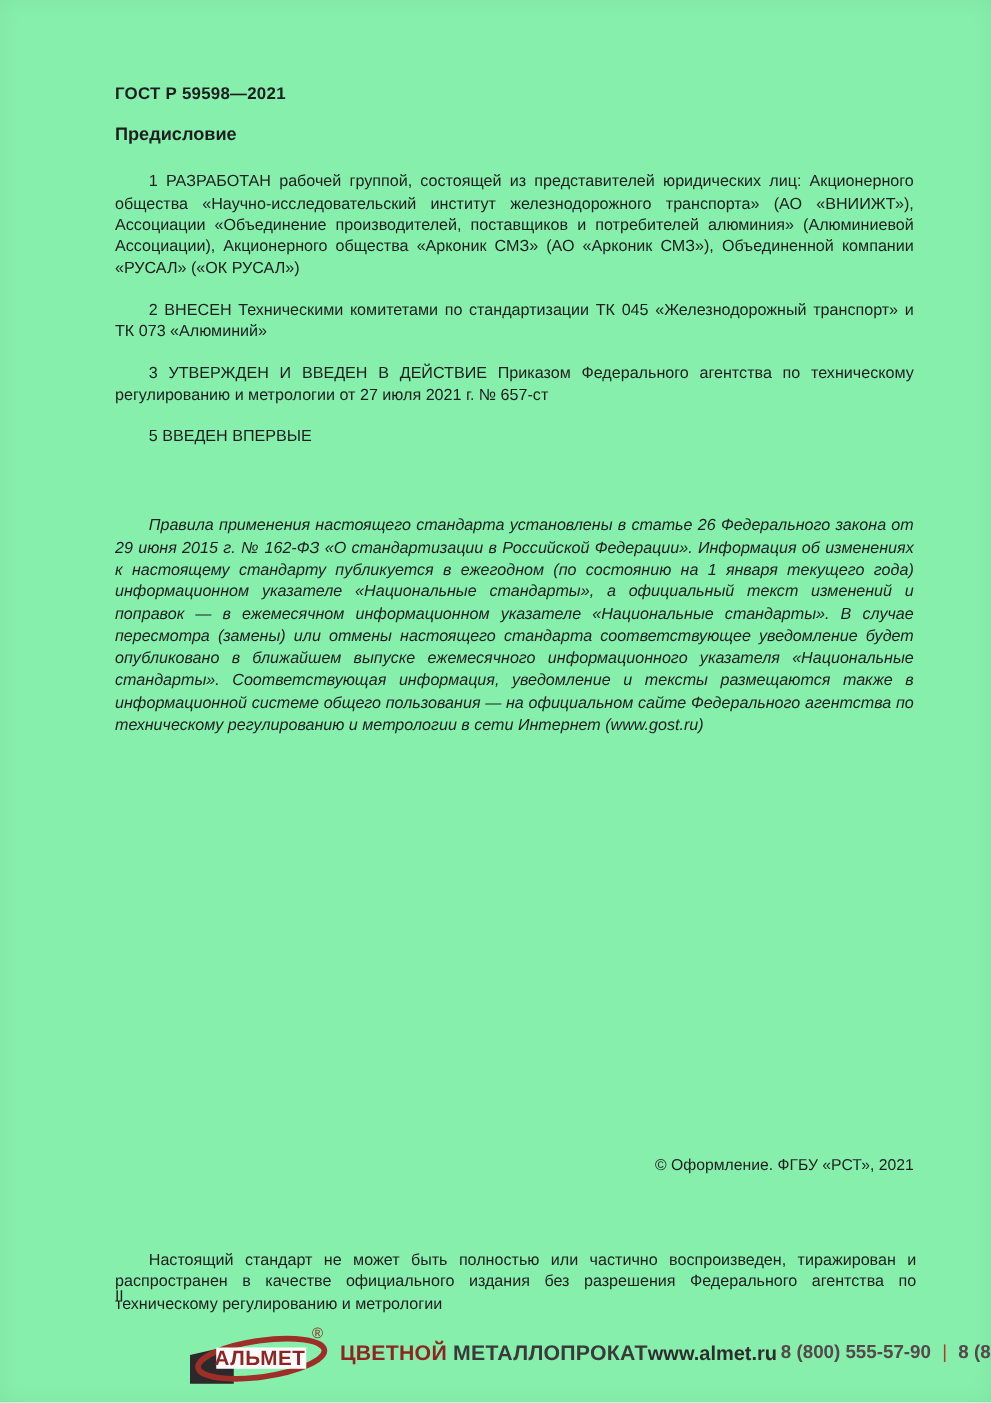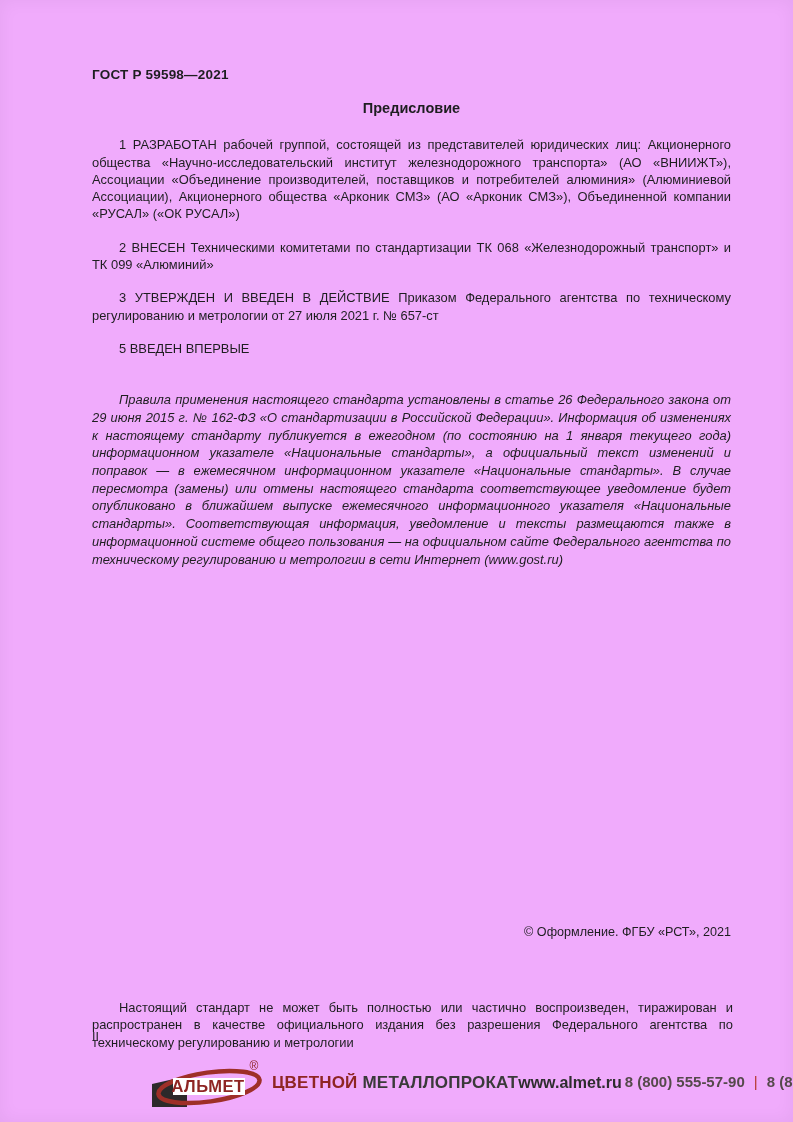--- a/index.html
+++ b/index.html
@@ -1,21 +1,21 @@
 <!DOCTYPE html>
 <html><head>
 <meta charset="utf-8">
 <style>
   * { box-sizing: border-box; }
   html, body { margin: 0; padding: 0; background: #ffffff; }
   .page {
     position: relative;
     width: 793px;
     height: 1122px;
-    background: #f0abfc;
+    background: #86efac;
     font-family: "Liberation Sans", sans-serif;
     color: #1e1e20;
     overflow: hidden;
     box-shadow: inset 0 0 18px rgba(0,0,0,0.05);
   }
   .doc-code {
     position: absolute;
     left: 92px;
     top: 67px;
     font-size: 13.5px;
@@ -25,32 +25,31 @@
   .content {
     position: absolute;
     left: 92px;
     width: 639px;
     top: 100px;
     font-size: 12.9px;
     line-height: 17.3px;
     text-align: justify;
   }
   .preface-title {
-    text-align: center;
     font-weight: bold;
     font-size: 14.5px;
     margin: 0 0 19px 0;
     text-indent: 0;
   }
   .para {
     margin: 4px 0 16px 0;
     text-indent: 27px;
   }
   .rules-note {
-    margin-top: 34px;
+    margin-top: 54px;
     font-style: italic;
     text-indent: 27px;
     line-height: 17.7px;
   }
   .copyright {
     position: absolute;
     right: 62px;
     top: 925px;
     font-size: 12.6px;
   }
@@ -112,21 +111,21 @@
 
 <div class="page">
 
   <div class="doc-code">ГОСТ Р 59598—2021</div>
 
   <div class="content">
     <p class="preface-title">Предисловие</p>
 
     <p class="para">1 РАЗРАБОТАН рабочей группой, состоящей из представителей юридических лиц: Акционерного общества «Научно-исследовательский институт железнодорожного транспорта» (АО «ВНИИЖТ»), Ассоциации «Объединение производителей, поставщиков и потребителей алюминия» (Алюминиевой Ассоциации), Акционерного общества «Арконик СМЗ» (АО «Арконик СМЗ»), Объединенной компании «РУСАЛ» («ОК РУСАЛ»)</p>
 
-    <p class="para">2 ВНЕСЕН Техническими комитетами по стандартизации ТК 068 «Железнодорожный транспорт» и ТК 099 «Алюминий»</p>
+    <p class="para">2 ВНЕСЕН Техническими комитетами по стандартизации ТК 045 «Железнодорожный транспорт» и ТК 073 «Алюминий»</p>
 
     <p class="para">3 УТВЕРЖДЕН И ВВЕДЕН В ДЕЙСТВИЕ Приказом Федерального агентства по техническому регулированию и метрологии от 27 июля 2021 г. № 657-ст</p>
 
     <p class="para">5 ВВЕДЕН ВПЕРВЫЕ</p>
 
     <p class="rules-note">Правила применения настоящего стандарта установлены в статье 26 Федерального закона от 29 июня 2015 г. № 162-ФЗ «О стандартизации в Российской Федерации». Информация об изменениях к настоящему стандарту публикуется в ежегодном (по состоянию на 1 января текущего года) информационном указателе «Национальные стандарты», а официальный текст изменений и поправок — в ежемесячном информационном указателе «Национальные стандарты». В случае пересмотра (замены) или отмены настоящего стандарта соответствующее уведомление будет опубликовано в ближайшем выпуске ежемесячного информационного указателя «Национальные стандарты». Соответствующая информация, уведомление и тексты размещаются также в информационной системе общего пользования — на официальном сайте Федерального агентства по техническому регулированию и метрологии в сети Интернет (www.gost.ru)</p>
   </div>
 
   <div class="copyright">© Оформление. ФГБУ «РСТ», 2021</div>
 

